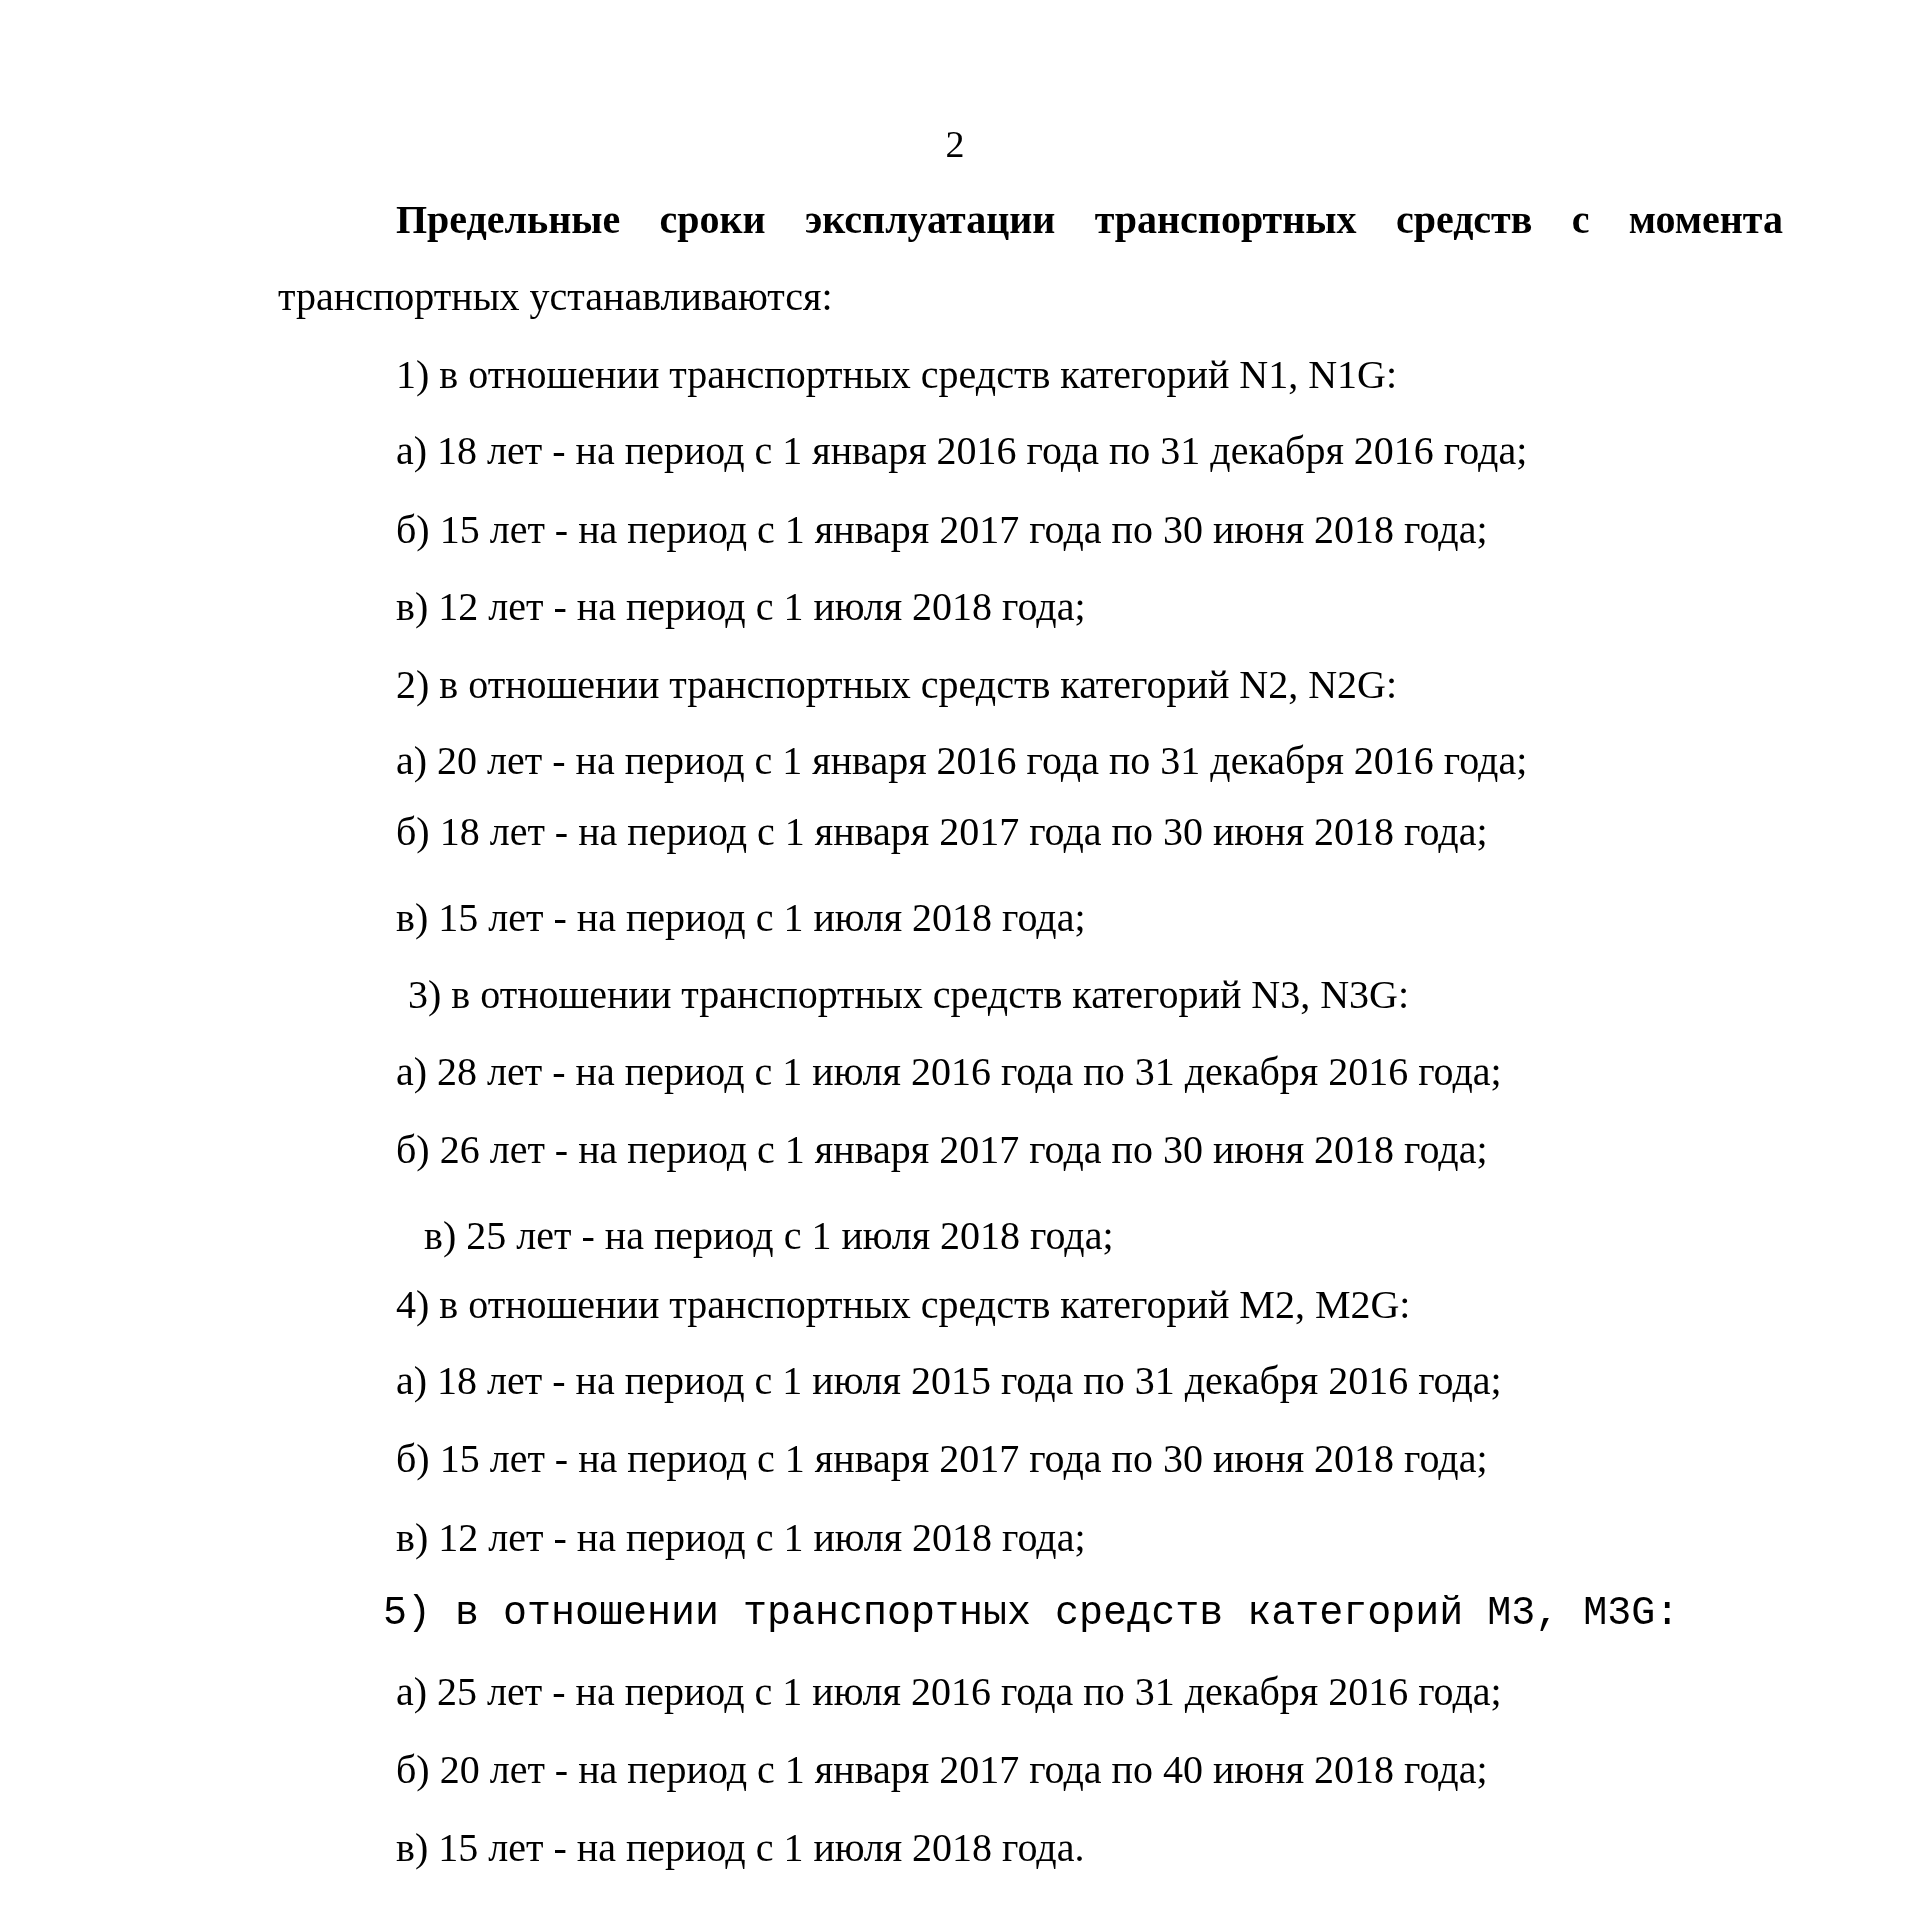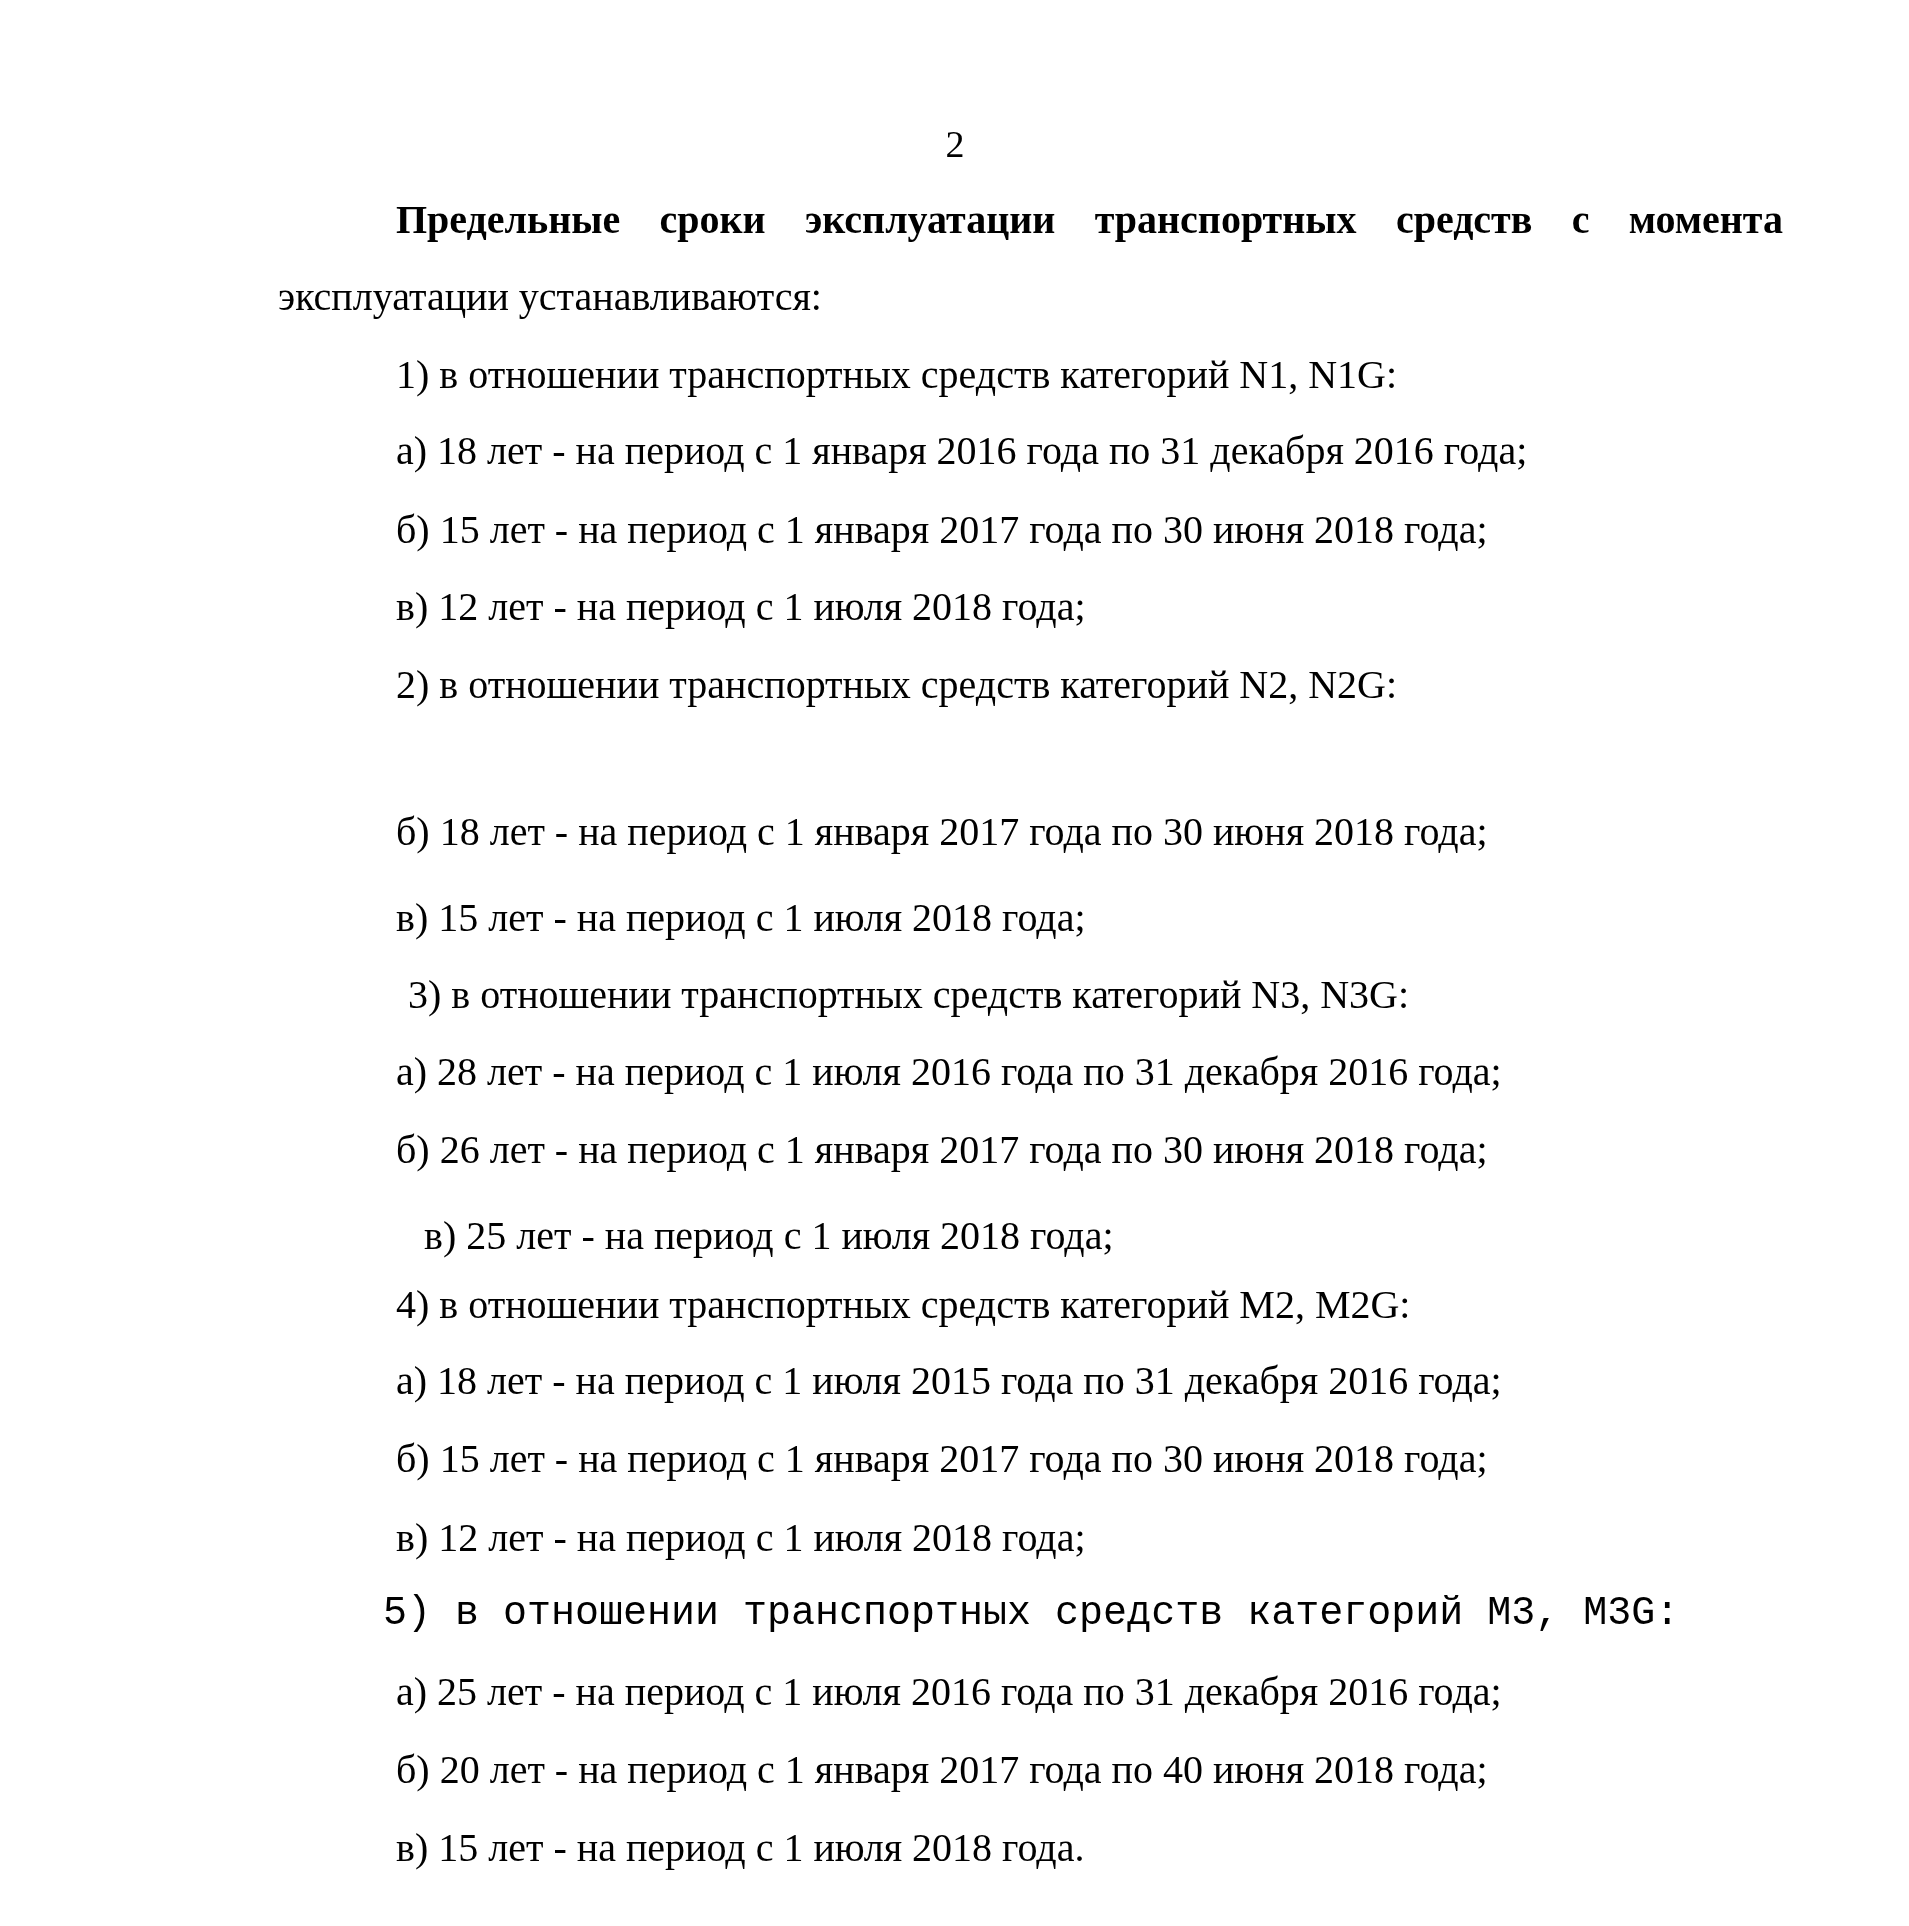--- a/index.html
+++ b/index.html
@@ -29,28 +29,29 @@
 
   <div class="line justify" style="top:220px; left:396px; width:1387px;font-weight:bold;">
     <span>Предельные</span>
     <span>сроки</span>
     <span>эксплуатации</span>
     <span>транспортных</span>
     <span>средств</span>
     <span>с</span>
     <span>момента</span>
   </div>
-  <div class="line" style="top:297px; left:278px;">эксплуатации устанавливаются:</div>
+  <div class="line" style="top:297px; left:278px;">транспортных устанавливаются:</div>
 
   <div class="line" style="top:375px; left:396px;">1) в отношении транспортных средств категорий N1, N1G:</div>
   <div class="line" style="top:451px; left:396px;">а) 18 лет - на период с 1 января 2016 года по 31 декабря 2016 года;</div>
   <div class="line" style="top:530px; left:396px;">б) 15 лет - на период с 1 января 2017 года по 30 июня 2018 года;</div>
   <div class="line" style="top:607px; left:396px;">в) 12 лет - на период с 1 июля 2018 года;</div>
 
   <div class="line" style="top:685px; left:396px;">2)  в отношении транспортных средств категорий N2, N2G:</div>
+  <div class="line" style="top:761px; left:396px;">а) 20 лет - на период с 1 января 2016 года по 31 декабря 2016 года;</div>
   <div class="line" style="top:796px; left:396px;margin-top:36px;">б) 18 лет - на период с 1 января 2017 года по 30 июня 2018 года;</div>
   <div class="line" style="top:918px; left:396px;">в) 15 лет - на период с 1 июля 2018 года;</div>
 
   <div class="line" style="top:995px; left:408px;">3) в отношении транспортных средств категорий N3, N3G:</div>
   <div class="line" style="top:1072px; left:396px;">а) 28 лет - на период с 1 июля 2016 года по 31 декабря 2016 года;</div>
   <div class="line" style="top:1150px; left:396px;">б) 26 лет - на период с 1 января 2017 года по 30 июня 2018 года;</div>
   <div class="line" style="top:1236px; left:396px;margin-left:28px;">в) 25 лет - на период с 1 июля 2018 года;</div>
 
   <div class="line" style="top:1305px; left:396px;">4) в отношении транспортных средств категорий M2, M2G:</div>
   <div class="line" style="top:1381px; left:396px;">а) 18 лет - на период с 1 июля 2015 года по 31 декабря 2016 года;</div>

